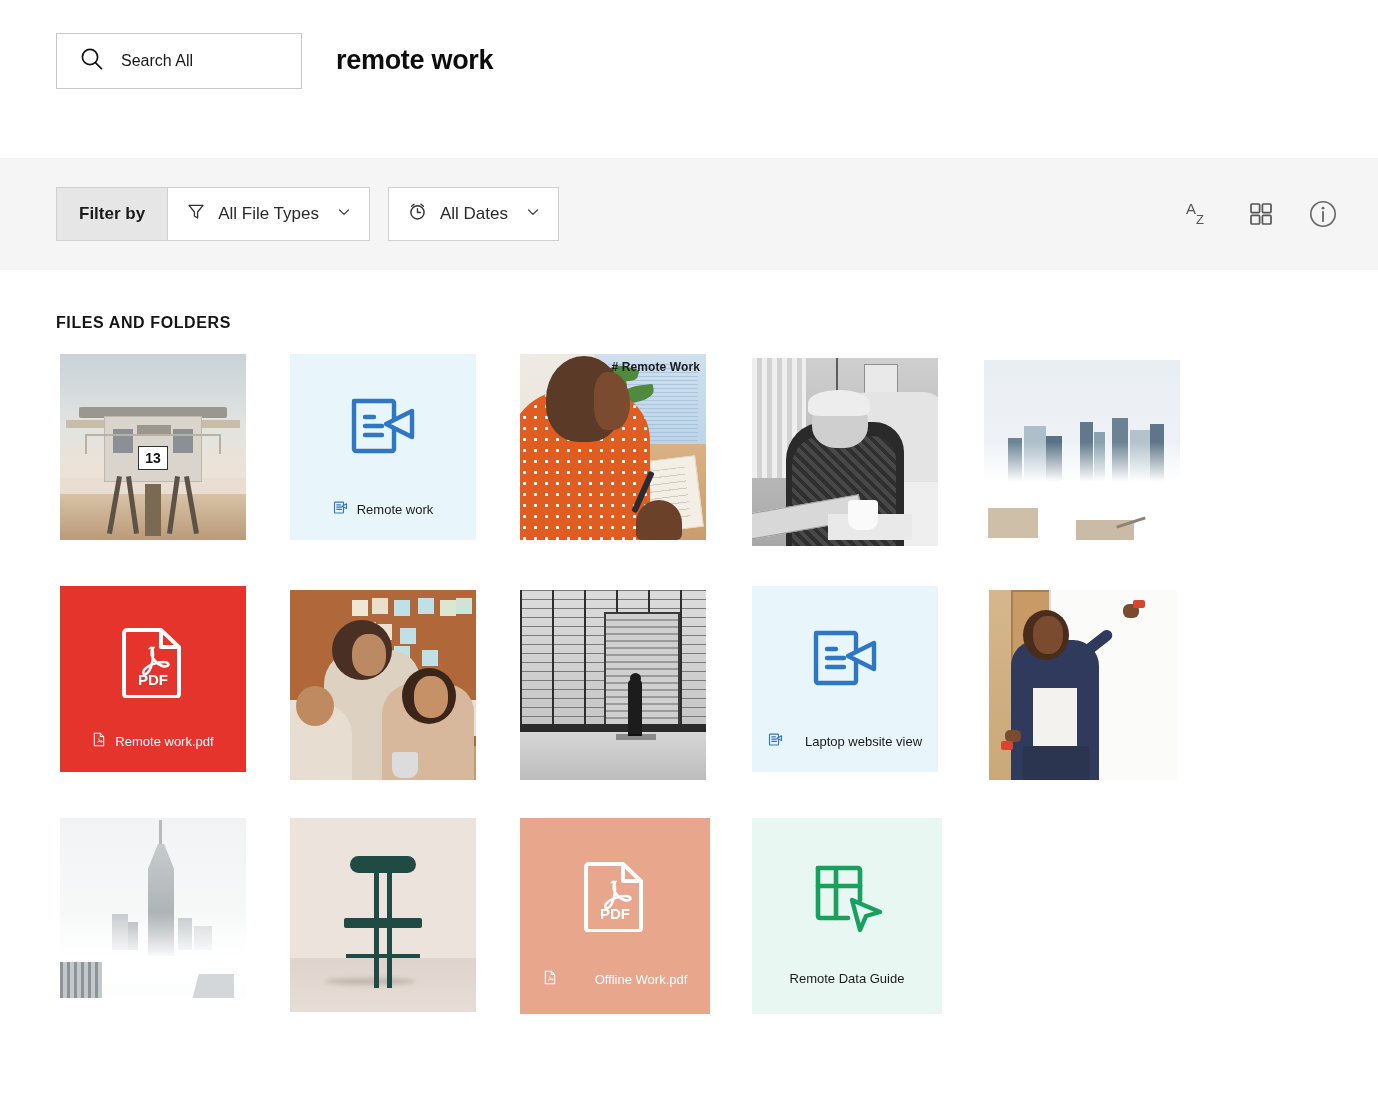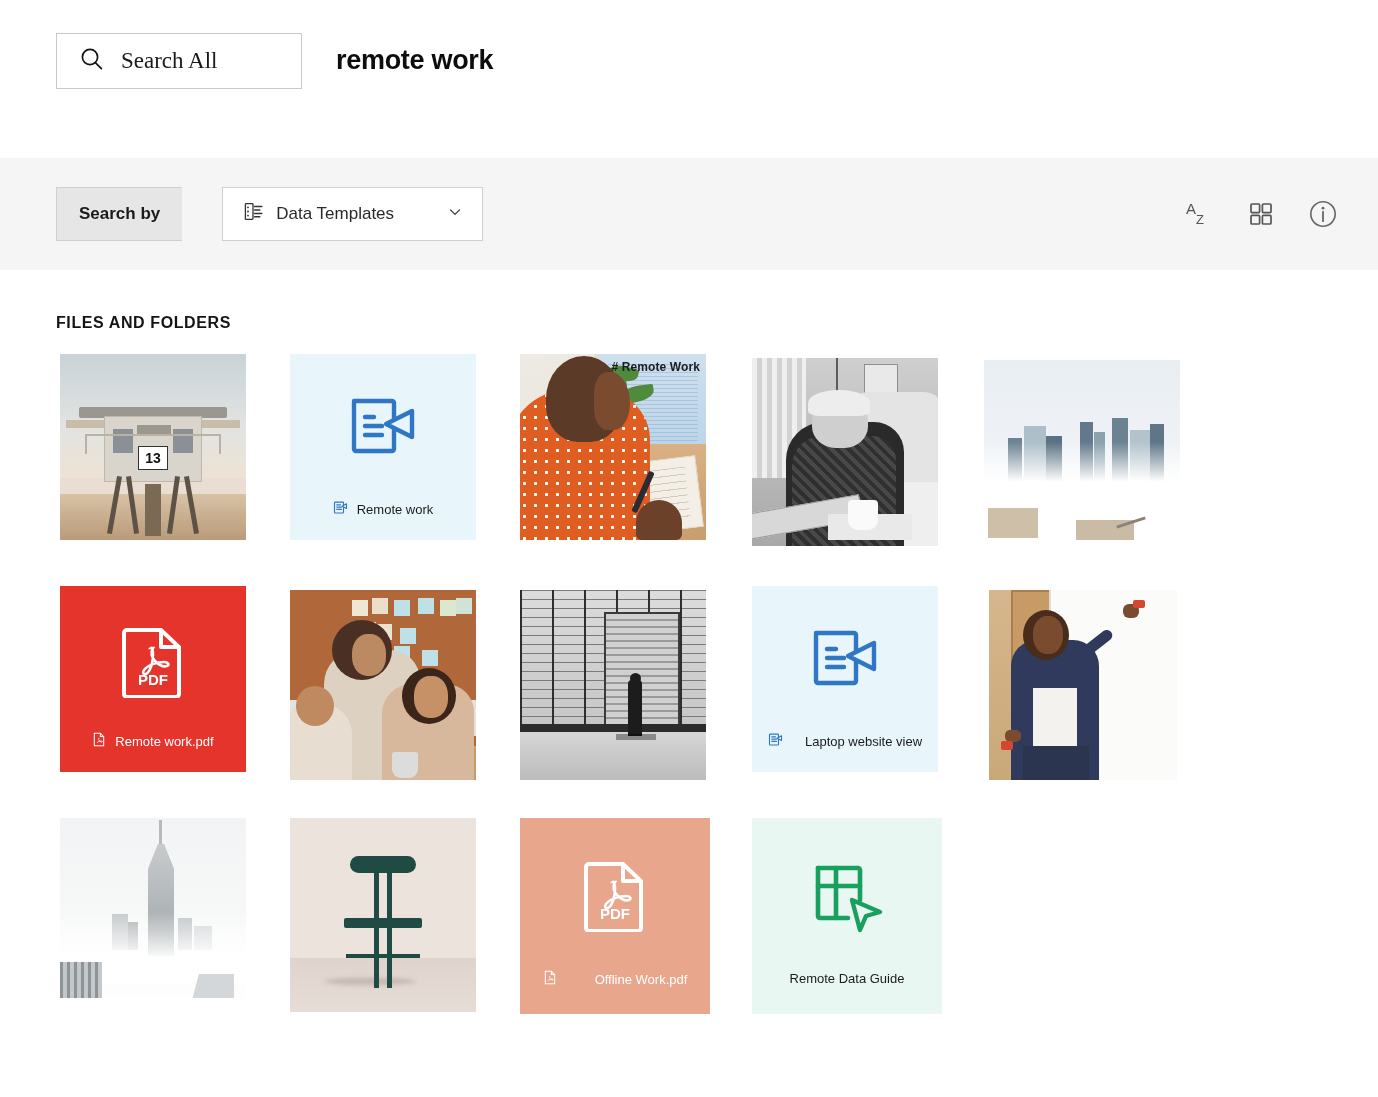--- a/index.html
+++ b/index.html
@@ -24,22 +24,22 @@
     width: 246px; height: 56px;
     border: 1px solid #c9c9c9;
     background: #fff;
     display: flex; align-items: center;
     padding-left: 22px;
     gap: 16px;
   }
   #search-box .mag { flex: 0 0 auto; display:block; }
   #search-input {
     border: none; outline: none;
-    font-family: Liberation Serif, serif;
-    font-size: 23px;
+    font-family: Liberation Sans, sans-serif;
+    font-size: 16px;
     color: #7f1d1d;
     background: transparent;
     width: 150px;
     padding: 0;
   }
   #search-input::placeholder { color: #1a1a1a; opacity: 1; }
   #query-text {
     position: absolute;
     left: 336px; top: 45px;
     font-size: 27px;
@@ -272,43 +272,54 @@
       </svg>
     </span>
     <input id="search-input" type="text" placeholder="Search All" style="">
   </div>
   <div id="query-text">remote work</div>
 </div>
 
 <div id="filterbar">
 
   <div class="filter-group">
-    <div class="filter-label">Search by</div>
+    <div class="filter-label">Filter by</div>
 
   </div>
 
-
-
-  <div class="chip chip-wide" style="margin-left:40px">
+  <div class="chip">
     <span>
-      <svg width="21" height="21" viewBox="0 0 21 21" fill="none" aria-hidden="true">
-        <rect x="2.4" y="2.6" width="7.6" height="15.8" rx="0.8" stroke="#333" stroke-width="1.3"></rect>
-        <circle cx="5.0" cy="6.4" r="0.9" fill="#333"></circle>
-        <circle cx="5.0" cy="10.5" r="0.9" fill="#333"></circle>
-        <circle cx="5.0" cy="14.6" r="0.9" fill="#333"></circle>
-        <path d="M11.6 5.6h7.2M11.6 9.0h5.2M11.6 12.4h7.2M11.6 15.8h5.2" stroke="#333" stroke-width="1.5" stroke-linecap="round"></path>
-      </svg>
-    </span>
-    <span class="chip-label">Data Templates</span>
+      <svg width="20" height="20" viewBox="0 0 20 20" fill="none" aria-hidden="true">
+        <path d="M3 3.4h14l-5.4 6.6v6.0l-3.2-2.0v-4.0z" stroke="#333" stroke-width="1.3" stroke-linejoin="round"></path>
+      </svg>
+    </span>
+    <span class="chip-label">All File Types</span>
     <span class="caret">
       <svg width="14" height="14" viewBox="0 0 14 14" fill="none" aria-hidden="true">
         <path d="M2.6 5L7 9.4 11.4 5" stroke="#444" stroke-width="1.3" stroke-linecap="round" stroke-linejoin="round"></path>
       </svg>
     </span>
   </div>
+
+  <div class="chip">
+    <span>
+      <svg width="21" height="21" viewBox="0 0 21 21" fill="none" aria-hidden="true">
+        <circle cx="10.5" cy="11.4" r="6.6" stroke="#333" stroke-width="1.4"></circle>
+        <path d="M10.5 7.8v3.7h2.8" stroke="#333" stroke-width="1.4" stroke-linecap="round" stroke-linejoin="round"></path>
+        <path d="M4.6 5.2l2.4-2.0M16.4 5.2l-2.4-2.0" stroke="#333" stroke-width="1.4" stroke-linecap="round"></path>
+      </svg>
+    </span>
+    <span class="chip-label">All Dates</span>
+    <span class="caret">
+      <svg width="14" height="14" viewBox="0 0 14 14" fill="none" aria-hidden="true">
+        <path d="M2.6 5L7 9.4 11.4 5" stroke="#444" stroke-width="1.3" stroke-linecap="round" stroke-linejoin="round"></path>
+      </svg>
+    </span>
+  </div>
+
 
   <div id="tool-icons">
     <span class="tool-btn" title="A-Z">
       <svg width="30" height="30" viewBox="0 0 30 30" fill="none" aria-hidden="true">
         <text x="2" y="15" font-family="Liberation Sans, sans-serif" font-size="15" fill="#555">A</text>
         <text x="12" y="25" font-family="Liberation Sans, sans-serif" font-size="13" fill="#555">Z</text>
       </svg>
     </span>
     <span class="tool-btn" title="Grid view">
       <svg width="26" height="26" viewBox="0 0 26 26" fill="none" aria-hidden="true">

